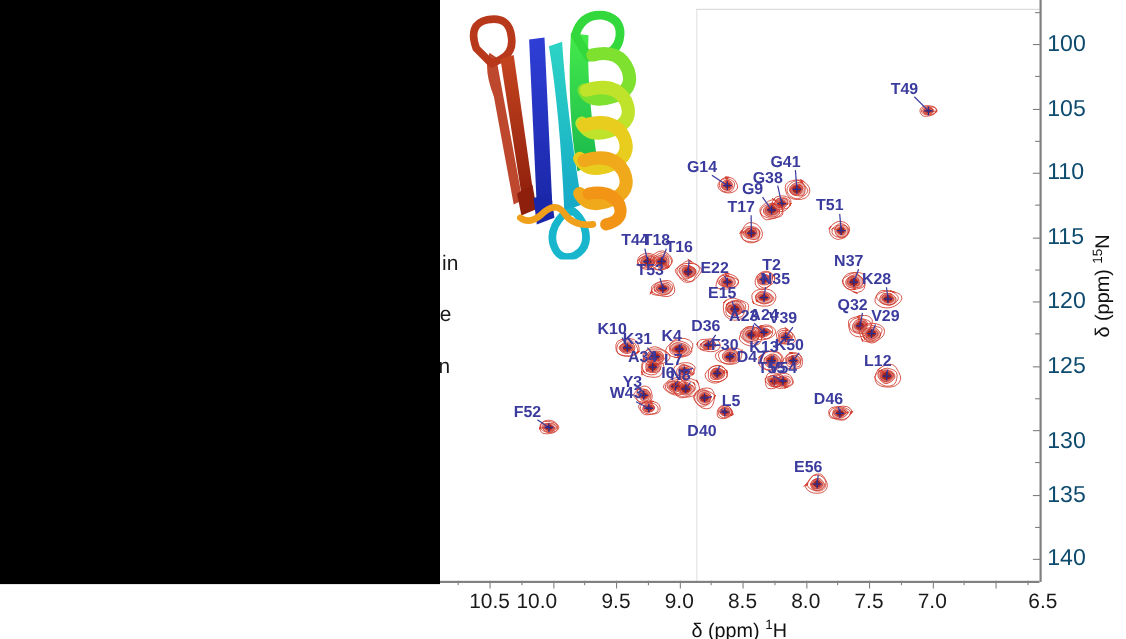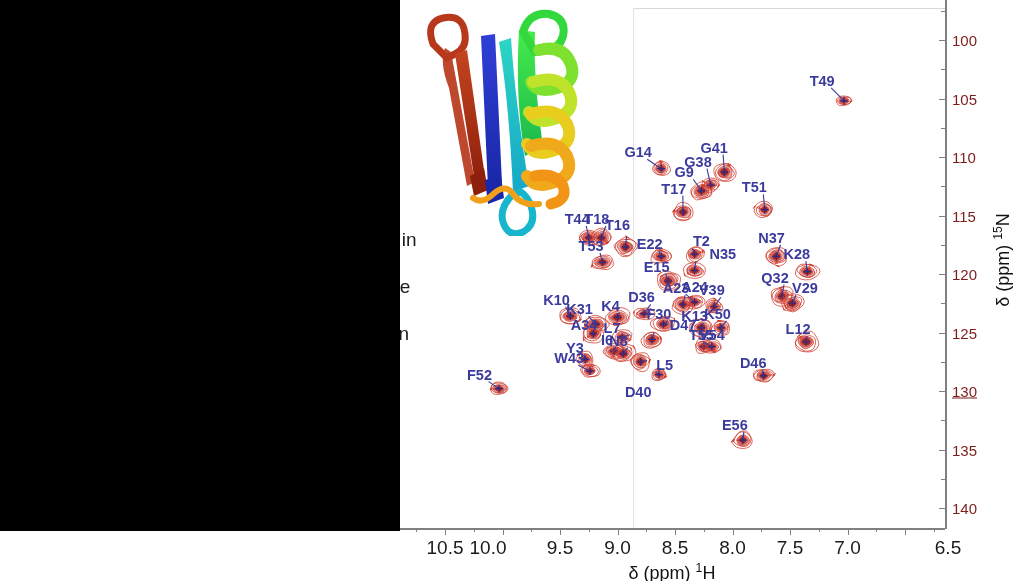--- a/index.html
+++ b/index.html
@@ -19,21 +19,21 @@
   .frame-left{position:absolute;left:233px;top:8px;width:1px;height:521px;background:#e2e2e2;}
   .axis-x{position:absolute;left:400px;top:528px;width:545px;height:2px;background:#808080;}
   .axis-y{position:absolute;left:945px;top:0px;width:2px;height:529px;background:#808080;}
 
   .tick-x{position:absolute;top:528px;width:1px;height:7px;background:#808080;}
   .tick-x.minor{height:4px;}
   .tick-y{position:absolute;left:939px;width:7px;height:1px;background:#808080;}
   .tick-y.minor{left:941px;width:5px;}
 
   .lab-x{position:absolute;top:537px;transform:translateX(-50%);font-size:19px;color:#1a1a1a;white-space:nowrap;}
-  .lab-y{position:absolute;left:952px;transform:translateY(-50%);font-size:15px;color:#7f1d1d;white-space:nowrap;}
+  .lab-y{position:absolute;left:952px;transform:translateY(-50%);font-size:21px;color:#0c4a6e;white-space:nowrap;}
 
   .title-x{position:absolute;left:672px;top:561px;transform:translateX(-50%);font-size:18px;color:#111;white-space:nowrap;}
   .title-y{position:absolute;left:1002px;top:260px;transform:translate(-50%,-50%) rotate(-90deg);font-size:18px;color:#111;white-space:nowrap;transform-origin:center center;}
   sup{font-size:0.68em;vertical-align:super;}
 
   
   #peaks{position:absolute;left:0;top:0;width:1024px;height:581px;pointer-events:none;}
   .peaklabel{position:absolute;color:#3b3b9e;font-size:14.5px;font-weight:600;white-space:nowrap;transform:translate(-50%,-50%);}
 
   
@@ -590,21 +590,21 @@
       <div class="peaklabel" style="left: 714.1px; top: 147.64px;">G41</div>
       <div class="peaklabel" style="left: 684.2px; top: 172.21px;">G9</div>
       <div class="peaklabel" style="left: 673.85px; top: 188.59px;">T17</div>
       <div class="peaklabel" style="left: 754.35px; top: 187.42px;">T51</div>
       <div class="peaklabel" style="left: 577.25px; top: 219.01px;">T44</div>
       <div class="peaklabel" style="left: 596.8px; top: 219.01px; text-align: center;">T18</div>
       <div class="peaklabel" style="left: 617.5px; top: 225px; text-align: right;">T16</div>
       <div class="peaklabel" style="left: 591.05px; top: 245.92px;">T53</div>
       <div class="peaklabel" style="left: 649.7px; top: 243.58px;">E22</div>
       <div class="peaklabel" style="left: 701.45px; top: 241.24px;">T2</div>
-      <div class="peaklabel" style="left: 704.9px; top: 254.11px; margin-left: 18px;">N35</div>
+      <div class="peaklabel" style="left: 704.9px; top: 254.11px;">N35</div>
       <div class="peaklabel" style="left: 771.6px; top: 237.73px;">N37</div>
       <div class="peaklabel" style="left: 796.9px; top: 254.11px;">K28</div>
       <div class="peaklabel" style="left: 656.6px; top: 266.98px;">E15</div>
       <div class="peaklabel" style="left: 775.05px; top: 277.51px;">Q32</div>
       <div class="peaklabel" style="left: 804.95px; top: 288.04px;">V29</div>
       <div class="peaklabel" style="left: 676.15px; top: 288.04px;">A23</div>
       <div class="peaklabel" style="left: 694.55px; top: 286.87px;">A24</div>
       <div class="peaklabel" style="left: 711.8px; top: 290.38px;">V39</div>
       <div class="peaklabel" style="left: 556.55px; top: 299.74px;">K10</div>
       <div class="peaklabel" style="left: 641.65px; top: 297.4px;">D36</div>
@@ -667,21 +667,21 @@
       <div class="lab-y" style="top: 98.5px;">105</div>
       <div class="tick-y" style="top: 157px;"></div>
       <div class="lab-y" style="top: 157px;">110</div>
       <div class="tick-y" style="top: 215.5px;"></div>
       <div class="lab-y" style="top: 215.5px;">115</div>
       <div class="tick-y" style="top: 274px;"></div>
       <div class="lab-y" style="top: 274px;">120</div>
       <div class="tick-y" style="top: 332.5px;"></div>
       <div class="lab-y" style="top: 332.5px;">125</div>
       <div class="tick-y" style="top: 391px;"></div>
-      <div class="lab-y" style="top: 391px; text-decoration: underline;">130</div>
+      <div class="lab-y" style="top: 401px;">130</div>
       <div class="tick-y" style="top: 449.5px;"></div>
       <div class="lab-y" style="top: 449.5px;">135</div>
       <div class="tick-y" style="top: 508px;"></div>
       <div class="lab-y" style="top: 508px;">140</div>
       <div class="tick-y minor" style="top: 10.75px;"></div>
       <div class="tick-y minor" style="top: 69.25px;"></div>
       <div class="tick-y minor" style="top: 127.75px;"></div>
       <div class="tick-y minor" style="top: 186.25px;"></div>
       <div class="tick-y minor" style="top: 244.75px;"></div>
       <div class="tick-y minor" style="top: 303.25px;"></div>

